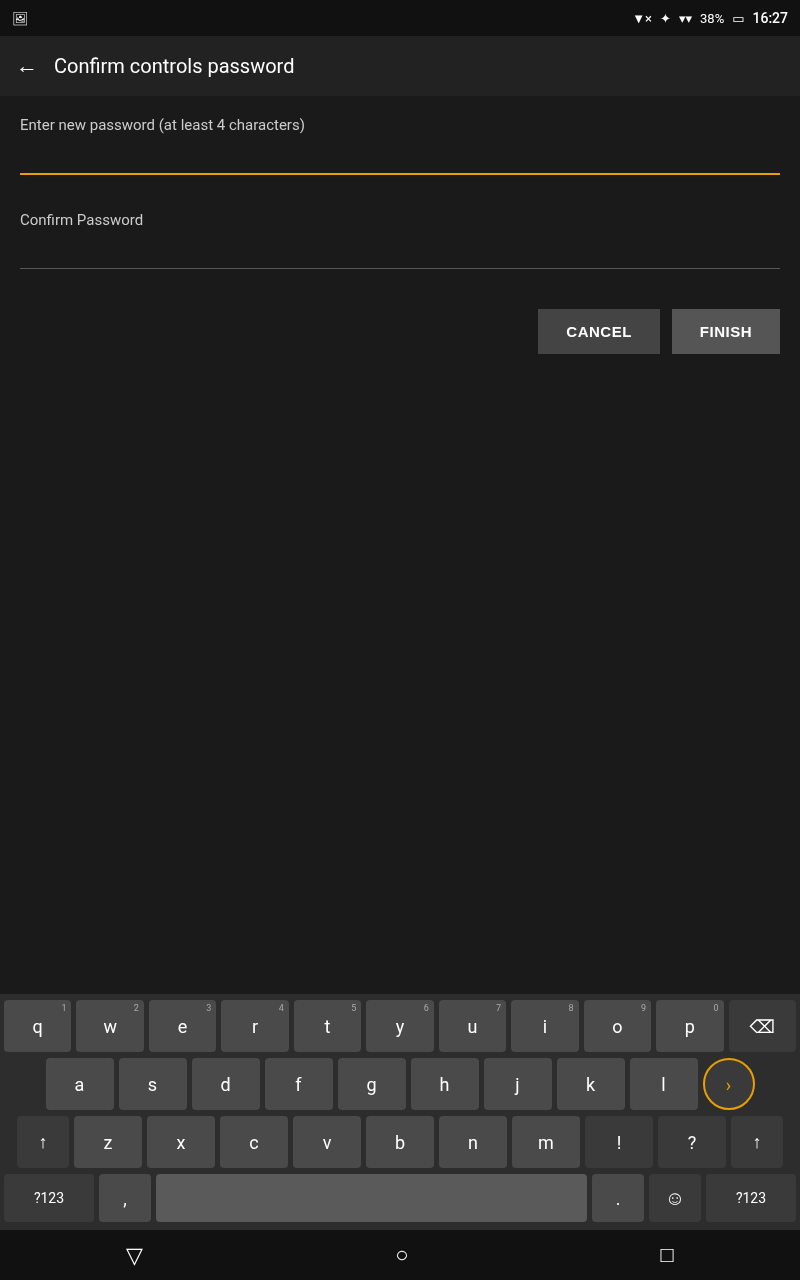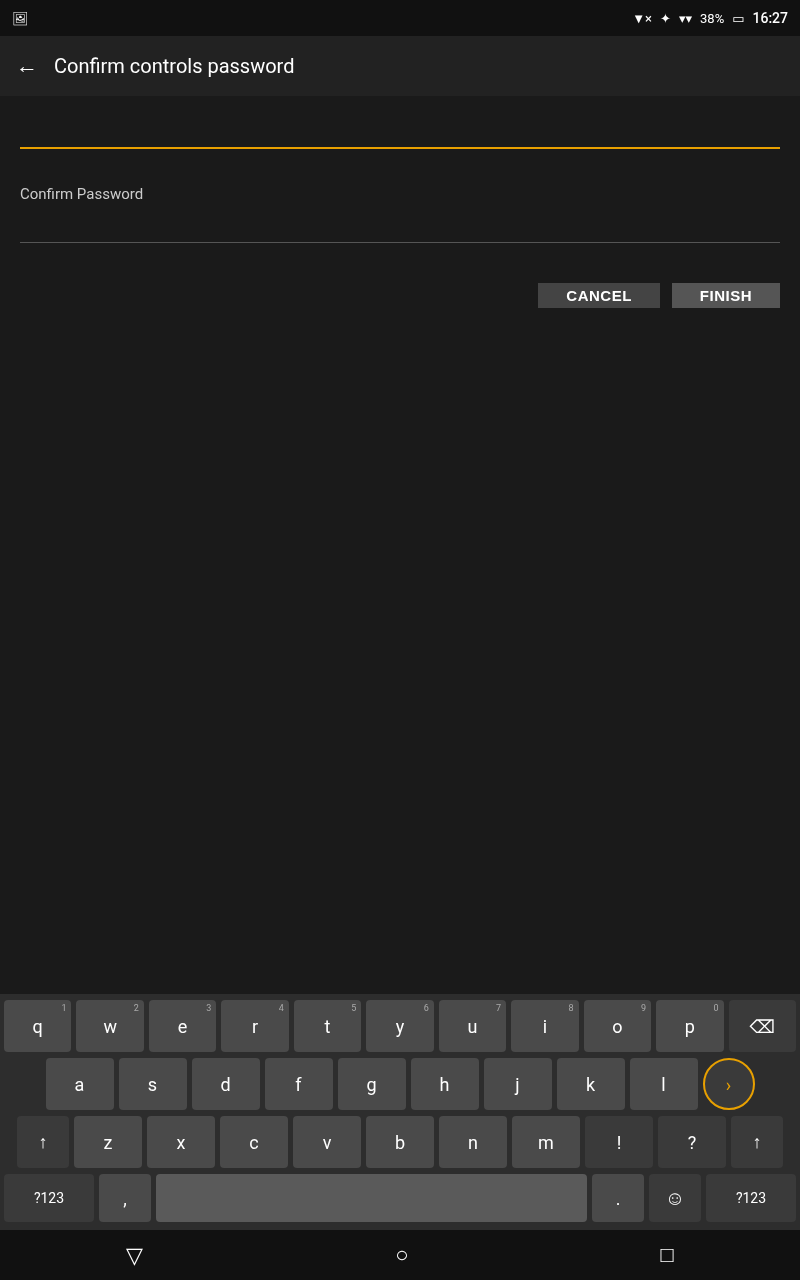--- a/index.html
+++ b/index.html
@@ -123,21 +123,21 @@
     }
 
     
     .action-buttons {
       display: flex;
       justify-content: flex-end;
       gap: 12px;
       margin-top: 40px;
     }
     .btn {
-      padding: 4px 28px;
+      padding: 14px 28px;
       font-size: 15px;
       font-weight: 600;
       letter-spacing: 0.5px;
       border: none;
       cursor: pointer;
       background: #444444;
       color: #ffffff;
       text-transform: uppercase;
     }
     .btn-cancel {
@@ -319,20 +319,21 @@
     <span class="time">16:27</span>
   </div>
 </div>
 
 <div class="toolbar">
   <span class="back-arrow">←</span>
   <span class="toolbar-title">Confirm controls password</span>
 </div>
 
 <div class="content">
+  <div class="field-label">Enter new password (at least 4 characters)</div>
   <input class="password-input" type="text" value="" style="">
 
   <div class="confirm-label">Confirm Password</div>
   <input class="confirm-input" type="text" value="" style="">
 
 
   <div class="action-buttons">
     <button class="btn btn-cancel">CANCEL</button>
     <button class="btn btn-finish">FINISH</button>
   </div>

